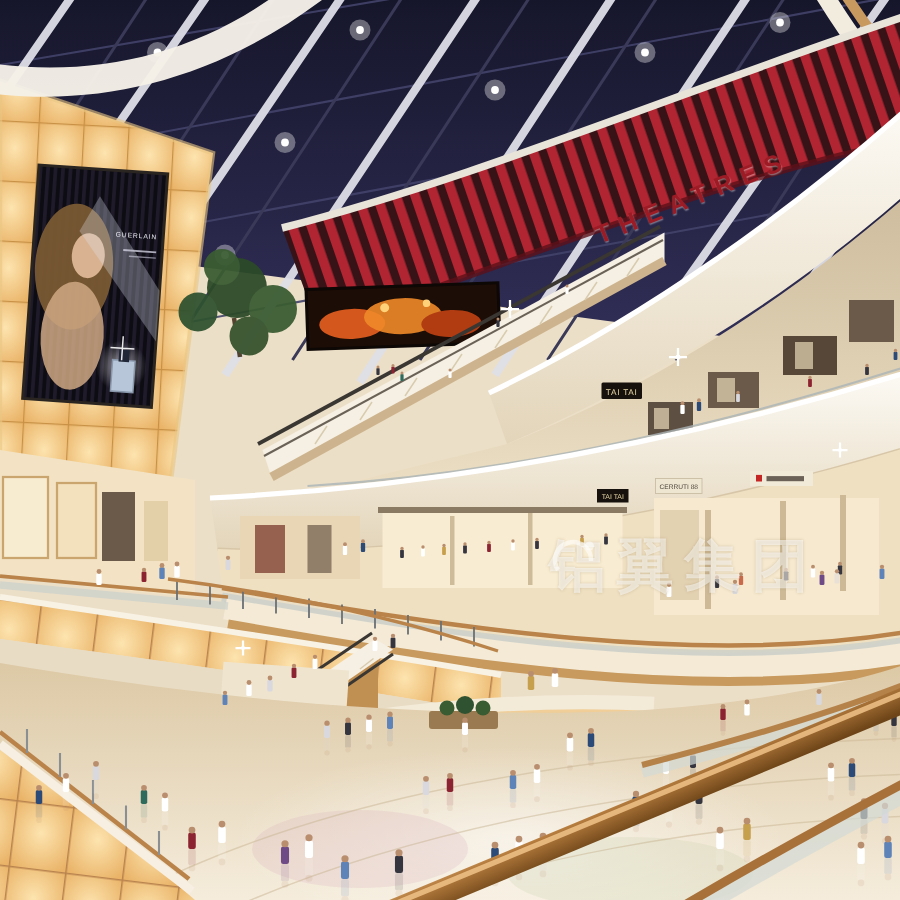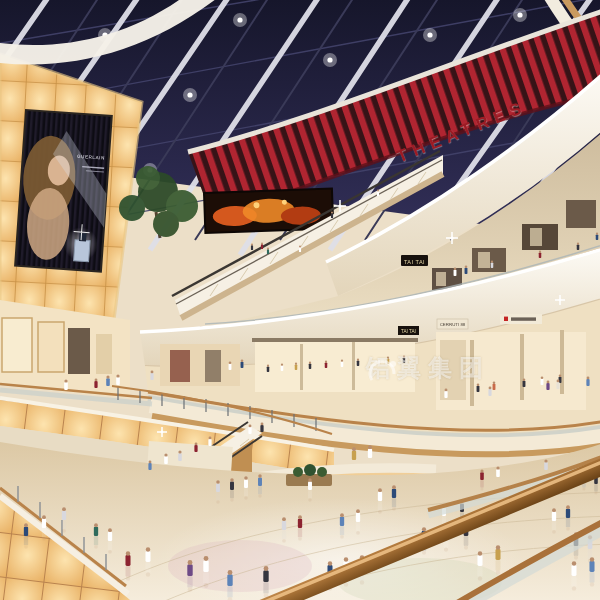--- a/index.html
+++ b/index.html
@@ -6,21 +6,21 @@
   .stage{position:relative;width:600px;height:600px;overflow:hidden;
          font-family:"Liberation Sans",sans-serif;background:#e9ddc9;}
   .stage svg{position:absolute;left:0;top:0;}
   .overlay{position:absolute;pointer-events:none;}
   .theatres-sign{left:398px;top:148px;width:190px;
     transform:rotate(-22deg);transform-origin:left center;
     font-size:17px;font-weight:bold;letter-spacing:6px;color:#9c1b24;
     text-shadow:0 1px 1px rgba(255,255,255,.4);}
   .watermark{left:366px;top:352px;display:flex;align-items:center;gap:2px;
     color:rgba(255,255,255,.55);}
-  .watermark .wm-text{font-size:24px;font-weight:bold;letter-spacing:7px;
+  .watermark .wm-text{font-size:38px;font-weight:bold;letter-spacing:7px;
     font-family:Liberation Sans, sans-serif;
     text-shadow:0 0 2px rgba(120,90,40,.25);}
 </style>
 </head>
 <body>
 
 <div class="stage">
 <svg width="600" height="600" viewBox="0 0 600 600">
   <defs>
     <linearGradient id="gFloor" x1="0" y1="0" x2="0" y2="1">

